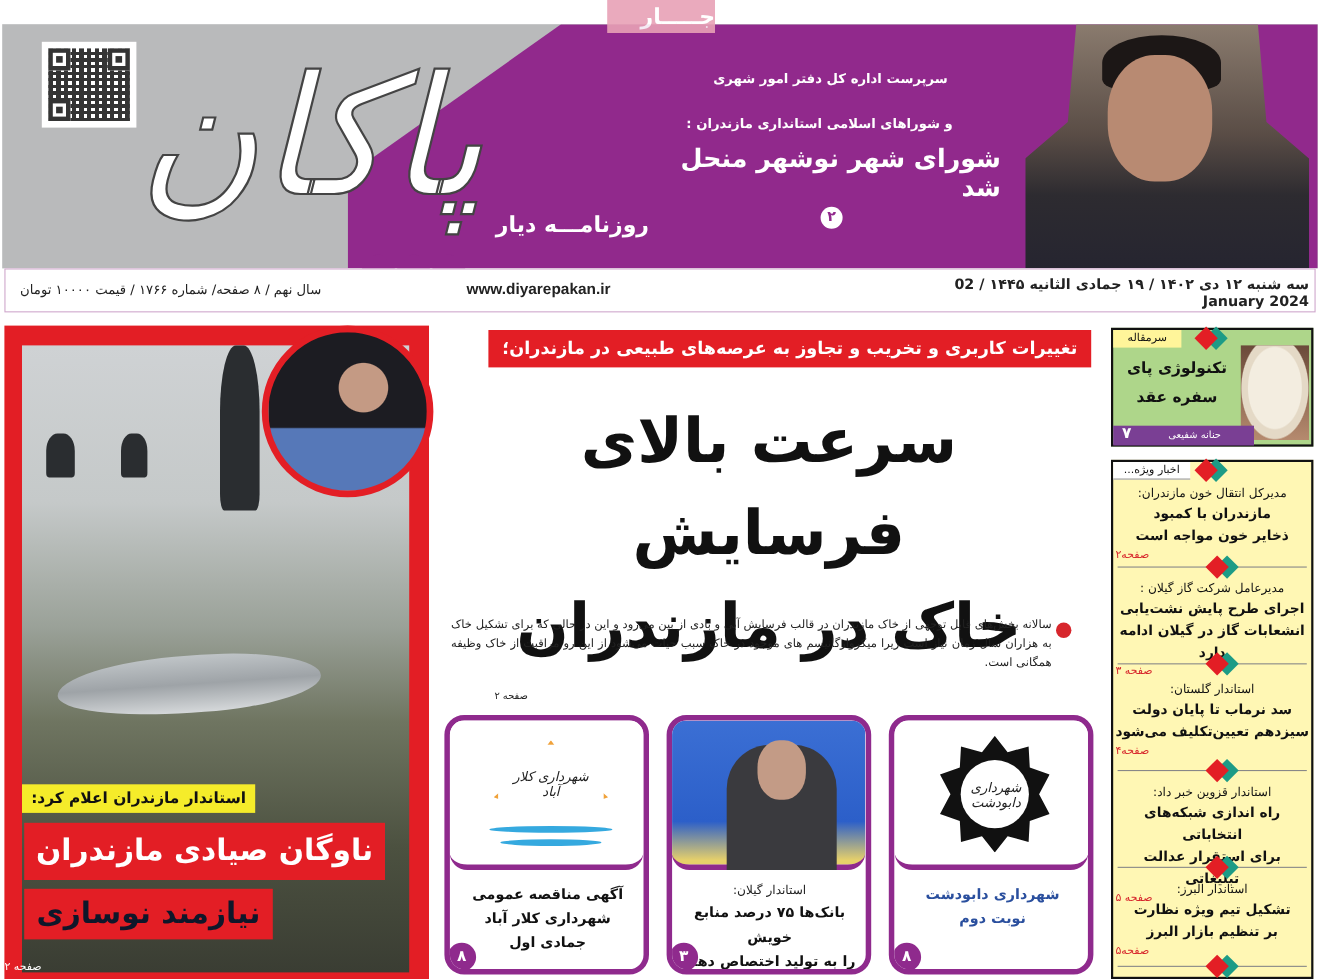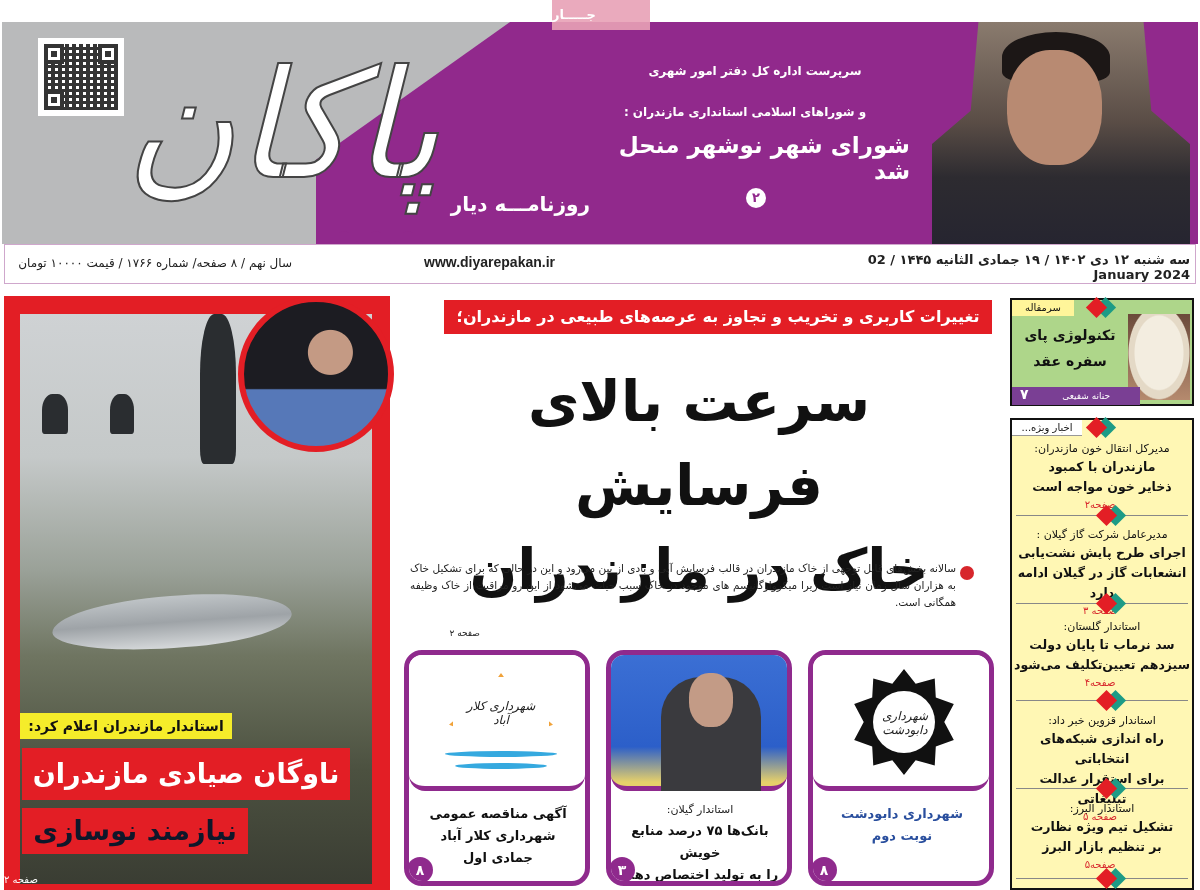--- a/index.html
+++ b/index.html
@@ -1,21 +1,21 @@
 <!DOCTYPE html>
 <html><head>
 <meta charset="utf-8">
 <style>
 *{box-sizing:border-box;margin:0;padding:0}
 body{width:1200px;height:890px;background:#fff;position:relative;overflow:hidden;font-family:"DejaVu Sans",sans-serif;direction:rtl}
 .abs{position:absolute}
 
 #masthead{left:2px;top:22px;width:1196px;height:222px;background:#b9babb}
 #mast-purple{left:316px;top:22px;width:882px;height:222px;background:#91298c;clip-path:polygon(22% 0,100% 0,100% 100%,0 100%,0 62%)}
-#watermark{left:552px;top:0;width:98px;height:30px;background:#e8a1b6;color:#fff;font-weight:bold;font-size:13px;text-align:left;line-height:30px;opacity:.9}
+#watermark{left:552px;top:0;width:98px;height:30px;background:#e8a1b6;color:#fff;font-weight:bold;font-size:20px;text-align:right;line-height:30px;opacity:.9}
 #qr{left:38px;top:38px;width:86px;height:78px;background:#fff;padding:6px}
 #qr .grid{width:100%;height:100%;background:
  repeating-linear-gradient(90deg,#111 0 4px,transparent 4px 7px),
  repeating-linear-gradient(0deg,#111 0 3px,#fff 3px 6px);opacity:.85;position:relative}
 .finder{position:absolute;width:20px;height:20px;border:4px solid #111;background:#fff}
 .finder::after{content:"";position:absolute;left:3px;top:3px;width:6px;height:6px;background:#111}
 #logo-main{left:150px;top:40px;width:290px;height:180px;color:#fff;font-family:"DejaVu Serif",serif;font-size:150px;line-height:170px;text-align:center;-webkit-text-stroke:2px #444;font-style:italic}
 #logo-sub{left:330px;top:192px;width:260px;height:36px;color:#fff;font-size:20px;font-weight:bold;text-align:right}
 .drop{width:36px;height:36px;background:#91298c;transform:rotate(45deg);border-radius:6px 18px 6px 18px}
 #kicker1{left:610px;top:64px;width:290px;text-align:center;color:#fff;font-size:12px;font-weight:bold}
@@ -72,21 +72,21 @@
 #editorial-photo{left:1128px;top:314px;width:62px;height:86px;background:radial-gradient(ellipse at 50% 45%,#f3ede0 0 24px,#e4d9c6 25px 30px,transparent 31px),linear-gradient(180deg,#6b4a3a,#b58a6e)}
 .diamond-pair{position:absolute;width:36px;height:20px}
 .diamond-pair .r,.diamond-pair .g{position:absolute;top:2px;width:15px;height:15px;transform:rotate(45deg)}
 .diamond-pair .r{left:5px;background:#e31e25;z-index:2}
 .diamond-pair .g{left:14px;background:#1d9b86}
 #news-box{left:1010px;top:418px;width:184px;height:472px;border:2px solid #111;background:#fff7b4}
 #news-tab{left:1012px;top:420px;width:70px;height:16px;background:#fff;font-size:10px;color:#111;text-align:center;line-height:16px;border-bottom:1px solid #999}
 .news-item{position:absolute;left:1014px;width:176px;text-align:center}
 .news-item .k{font-size:11px;color:#111;margin-bottom:2px}
 .news-item .h{font-size:12.5px;font-weight:bold;color:#111;line-height:20px}
-.news-item .p{font-size:10px;color:#d7262c;text-align:center;padding-right:4px;margin-top:2px}
+.news-item .p{font-size:10px;color:#d7262c;text-align:left;padding-right:4px;margin-top:2px}
 .sep{position:absolute;left:1016px;width:172px;height:1px;background:#888}
 </style>
 </head>
 <body>
 
 <div class="abs" id="masthead"></div>
 <div class="abs" id="mast-purple"></div>
 <div class="abs" id="watermark">جـــــار</div>
 
 <div class="abs" id="qr">

